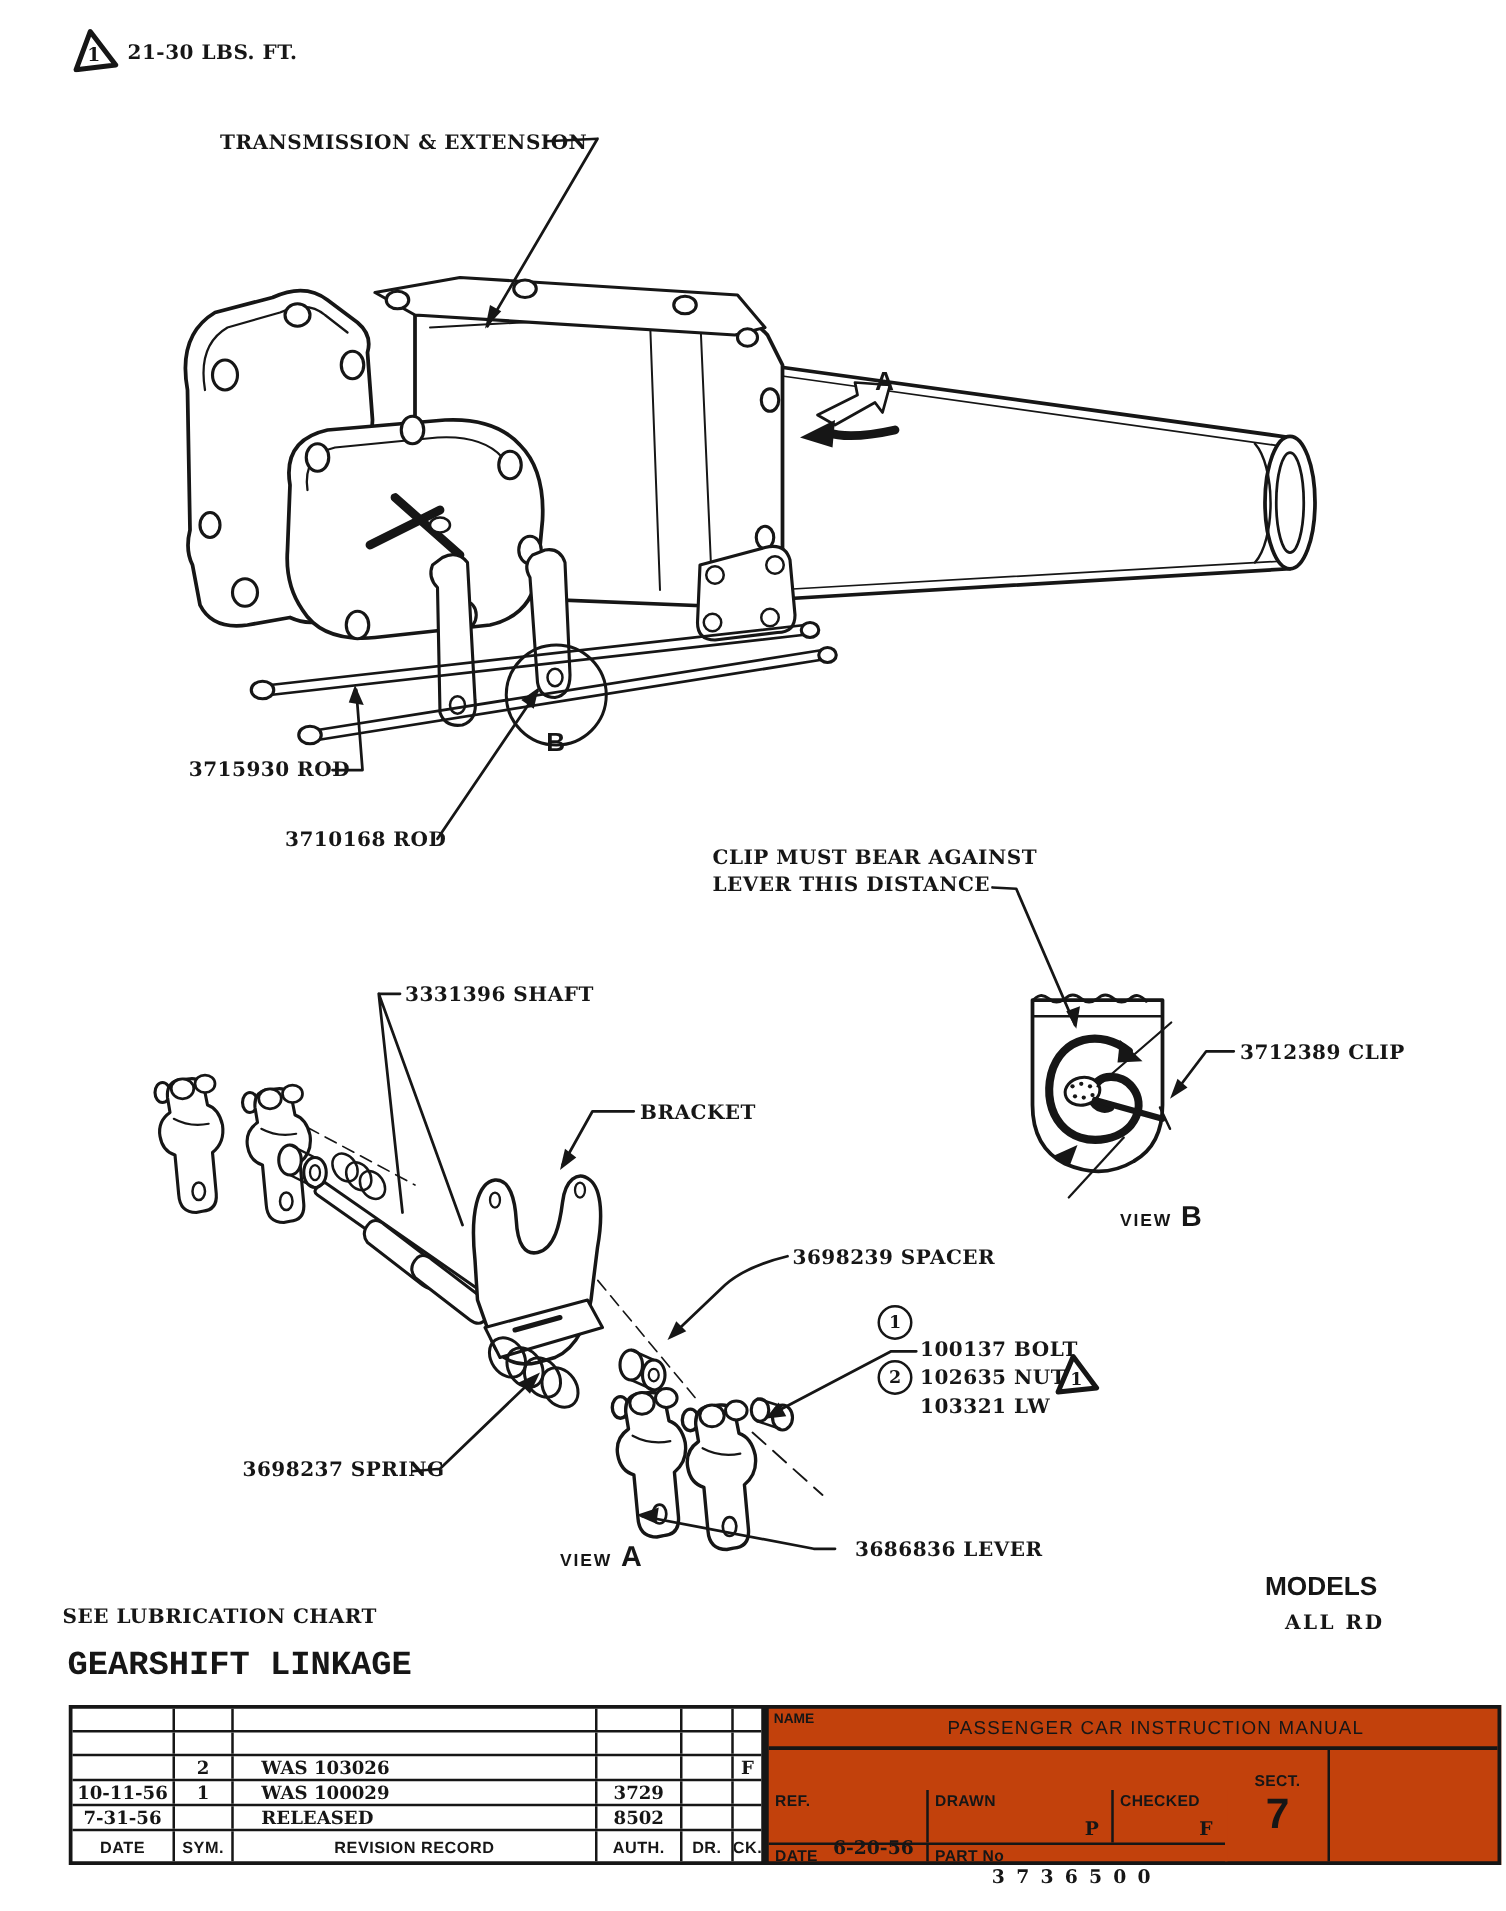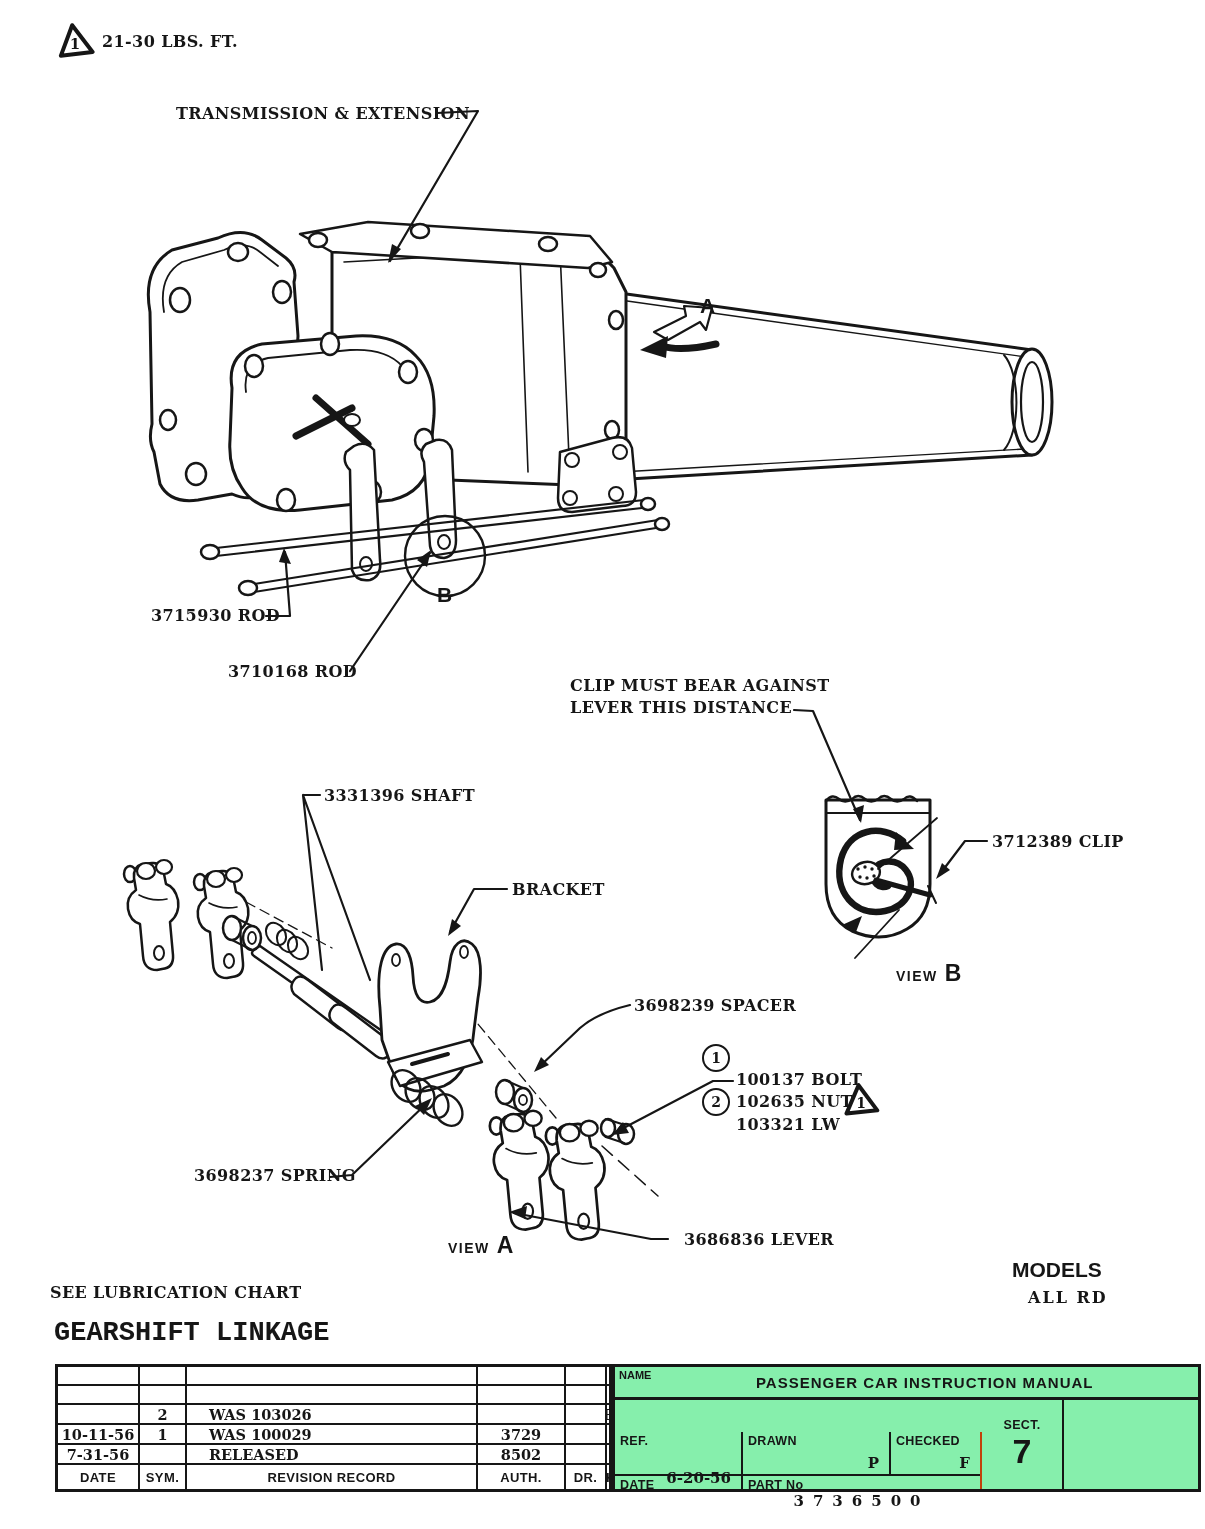--- a/index.html
+++ b/index.html
@@ -31,27 +31,27 @@
   #titleblock *{box-sizing:border-box;}
   .tb-left{width:557px;border:3px solid #161616;display:flex;flex-direction:column;background:#fff;}
   .tb-row{display:flex;border-bottom:2px solid #161616;}
   .tb-row:last-child{border-bottom:none;flex:1;}
   .r-empty{height:19px}.r-data{height:20px}
   .tb-cell{border-right:2px solid #161616;display:flex;align-items:center;
        justify-content:center;font-weight:bold;font-family:"DejaVu Serif",serif;
        font-size:14.5px;overflow:hidden;white-space:nowrap;}
   .c-date{width:82px}.c-sym{width:47px}
   .c-rev{width:291px;justify-content:flex-start;padding-left:22px}
-  .c-auth{width:88px}.c-dr{width:41px}.c-ck{flex:1;border-right:none}
+  .c-auth{width:68px}.c-dr{width:41px}.c-ck{flex:1;border-right:none}
   .hdr .tb-cell{font-family:"Liberation Sans",sans-serif;font-size:13px;letter-spacing:.4px;}
-  .tb-right{flex:1;border:3px solid #161616;display:flex;flex-direction:column;background:#86efac;}
+  .tb-right{flex:1;border:3px solid #161616;display:flex;flex-direction:column;background:#c2410c;}
   .name-row{height:33px;border-bottom:3px solid #161616;display:flex;}
   .name-label{font-size:11px;font-weight:bold;padding:2px 0 0 4px;}
   .name-value{flex:1;display:flex;align-items:center;justify-content:center;
-       font-weight:bold;font-size:15px;letter-spacing:1px;}
+       font-weight:normal;font-size:15px;letter-spacing:1px;}
   .tb-right-body{flex:1;display:flex;}
   .trb-left{width:367px;display:flex;flex-direction:column;border-right:2px solid #c2410c;margin-top:32px;}
   .trb-rowA{height:44px;border-bottom:2px solid #161616;display:flex;}
   .trb-rowB{flex:1;display:flex;}
   .cell{position:relative;}
   .cell-ref{width:128px;border-right:2px solid #161616;}
   .cell-drawn{width:148px;border-right:2px solid #161616;}
   .cell-checked{flex:1;}
   .cell-date{width:128px;border-right:2px solid #161616;}
   .cell-part{flex:1;}

